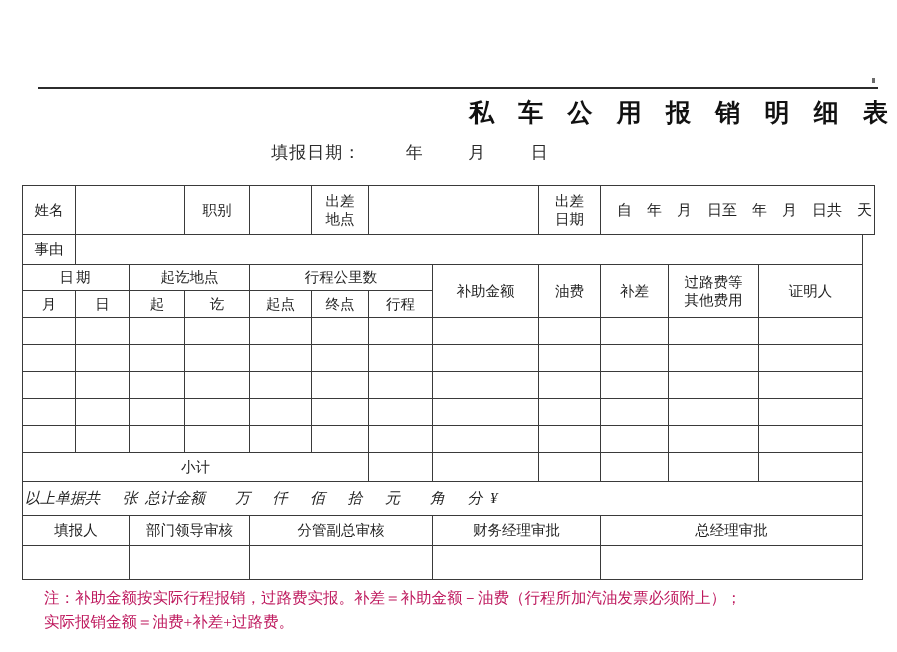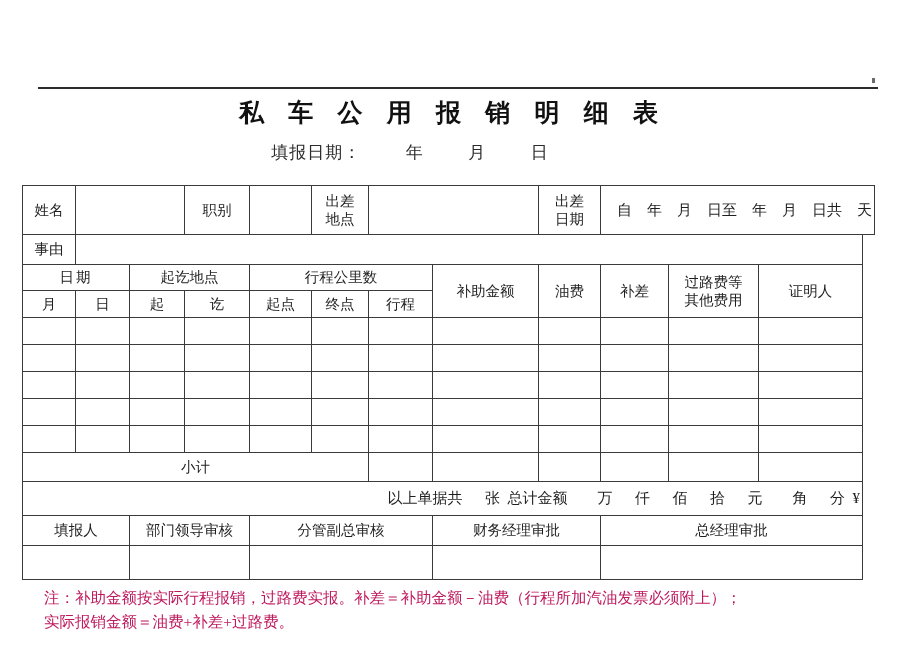--- a/index.html
+++ b/index.html
@@ -40,21 +40,21 @@
     height: 5px;
     background: #6b6b6b;
   }
 
   
   .title {
     position: absolute;
     left: 0;
     top: 96px;
     width: 897px;
-    text-align: center;
+    text-align: right;
     font-size: 25px;
     font-weight: bold;
     letter-spacing: 9px;
     text-indent: 9px;
     font-family: "Liberation Serif", "DejaVu Serif", serif;
     color: #111;
   }
   .subtitle {
     position: absolute;
     left: 0;
@@ -107,22 +107,23 @@
     justify-content: flex-start;
     padding-left: 14px;
     font-size: 15px;
     letter-spacing: 0px;
   }
   .daterange span { white-space: pre; }
 
   .amountline {
     display: block;
     font-size: 15px;
-    text-align: right;
+    text-align: left;
     white-space: pre;
+    font-style: italic;
   }
 
   .subtotal-label { font-size: 15px; }
 
   
   .note {
     position: absolute;
     left: 44px;
     top: 586px;
     width: 830px;

